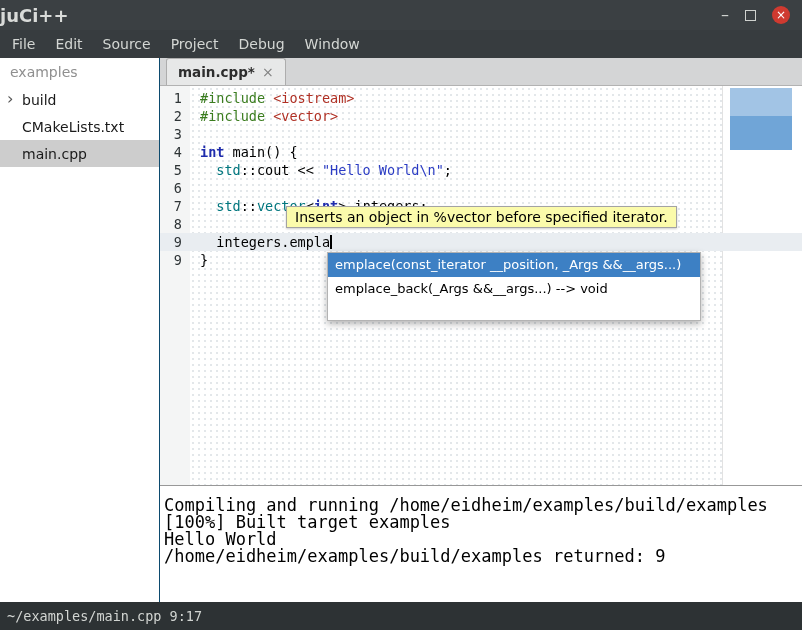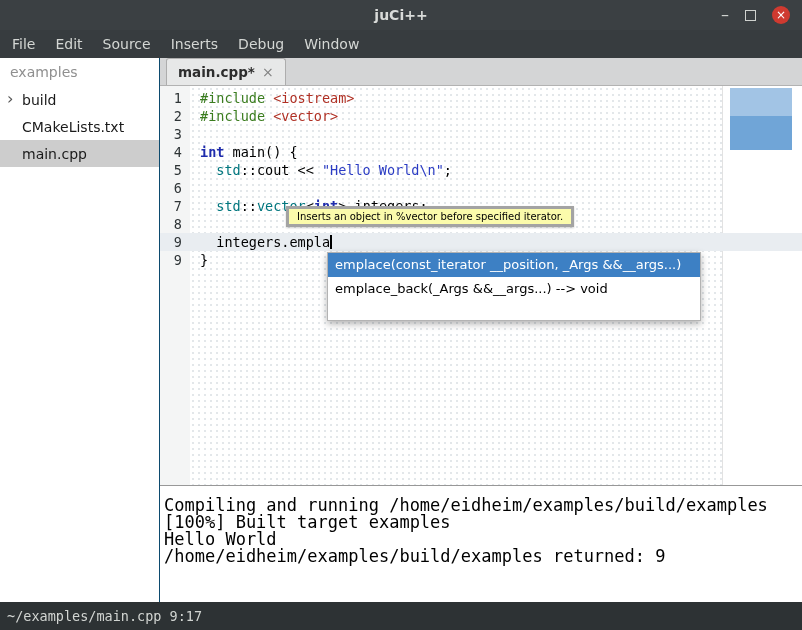--- a/index.html
+++ b/index.html
@@ -2,21 +2,21 @@
 <html><head>
 <meta charset="utf-8">
 <style>
   * { margin:0; padding:0; box-sizing:border-box; }
   html,body { width:802px; height:630px; }
   body { font-family:"DejaVu Sans", sans-serif; background:#3b4043; overflow:hidden; }
   .window { width:802px; height:630px; display:flex; flex-direction:column; }
 
   
   .titlebar { height:30px; background:#3b4043; position:relative; display:flex; align-items:center; flex:none; }
-  .title { position:absolute; left:0; right:0; text-align:center; font-size:14px; font-weight:bold; color:#d9dbd9; }
+  .title { position:absolute; left:0; right:0; font-size:18px; font-weight:bold; color:#d9dbd9; }
   .controls { margin-left:auto; display:flex; align-items:center; gap:16px; padding-right:12px; position:relative; z-index:2; }
   .btn-min { color:#cfd2cf; font-size:16px; line-height:16px; cursor:default; }
   .btn-max { width:11px; height:11px; border:1px solid #cfd2cf; display:inline-block; }
   .btn-close { width:18px; height:18px; border-radius:50%; background:#cf3a30; color:#fff; display:flex; align-items:center; justify-content:center; font-size:12px; line-height:12px; }
 
   
   .menubar { height:28px; background:#373c3f; display:flex; align-items:center; padding-left:2px; flex:none; }
   .menu-item { color:#d4d7d4; font-size:14px; padding:0 10px; height:100%; display:flex; align-items:center; }
 
   
@@ -54,22 +54,22 @@
   .tk-kw  { color:#1f2cad; font-weight:bold; }
   .tk-ns  { color:#00767e; }
   .tk-str { color:#2b3cc4; }
   .tk-plain { color:#000; }
   .caret { display:inline-block; width:1.5px; height:14px; background:#000; vertical-align:-2px; }
 
   .scrollbar { position:absolute; top:2px; right:10px; width:62px; z-index:3; }
   .scroll-a { height:28px; background:#a2c4e5; }
   .scroll-b { height:34px; background:#70a5d7; }
 
-  .tooltip { position:absolute; left:126px; top:120px; z-index:5; background:#fbfbab; border:3px solid #a3a3a3;
-             padding:2px 8px; font-family:"DejaVu Sans", sans-serif; font-size:10px; color:#000;
+  .tooltip { position:absolute; left:126px; top:120px; z-index:5; background:#fbfbab; border:1px solid #a3a3a3;
+             padding:2px 8px; font-family:"DejaVu Sans", sans-serif; font-size:14px; color:#000;
              white-space:nowrap; box-shadow:0 1px 2px rgba(0,0,0,0.2); }
 
   .completion { position:absolute; left:127px; top:166px; z-index:6; width:374px; min-height:69px;
                 background:#fff; border:1px solid #b3b3b3; box-shadow:0 3px 7px rgba(0,0,0,0.3);margin-left:40px; }
   .cmp-item { height:24px; line-height:24px; padding:0 7px; font-family:"DejaVu Sans", sans-serif;
               font-size:13px; color:#000; white-space:nowrap; overflow:hidden; }
   .cmp-item.selected { background:#3d80c4; color:#fff; }
 
   
   .output { flex:1; min-height:0; border-top:1px solid #989898; background:#fff; padding:11px 4px;
@@ -92,21 +92,21 @@
       <span class="btn-close">
           <span>×</span>
         </span>
     </div>
   </div>
 
   <div class="menubar">
       <div class="menu-item">File</div>
       <div class="menu-item">Edit</div>
       <div class="menu-item">Source</div>
-      <div class="menu-item">Inserts</div>
+      <div class="menu-item">Project</div>
       <div class="menu-item">Debug</div>
       <div class="menu-item">Window</div>
     </div>
 
   <div class="content">
 
     <div class="sidebar">
       <div class="sidebar-header">examples</div>
       <div>
           <div class="tree-item">

